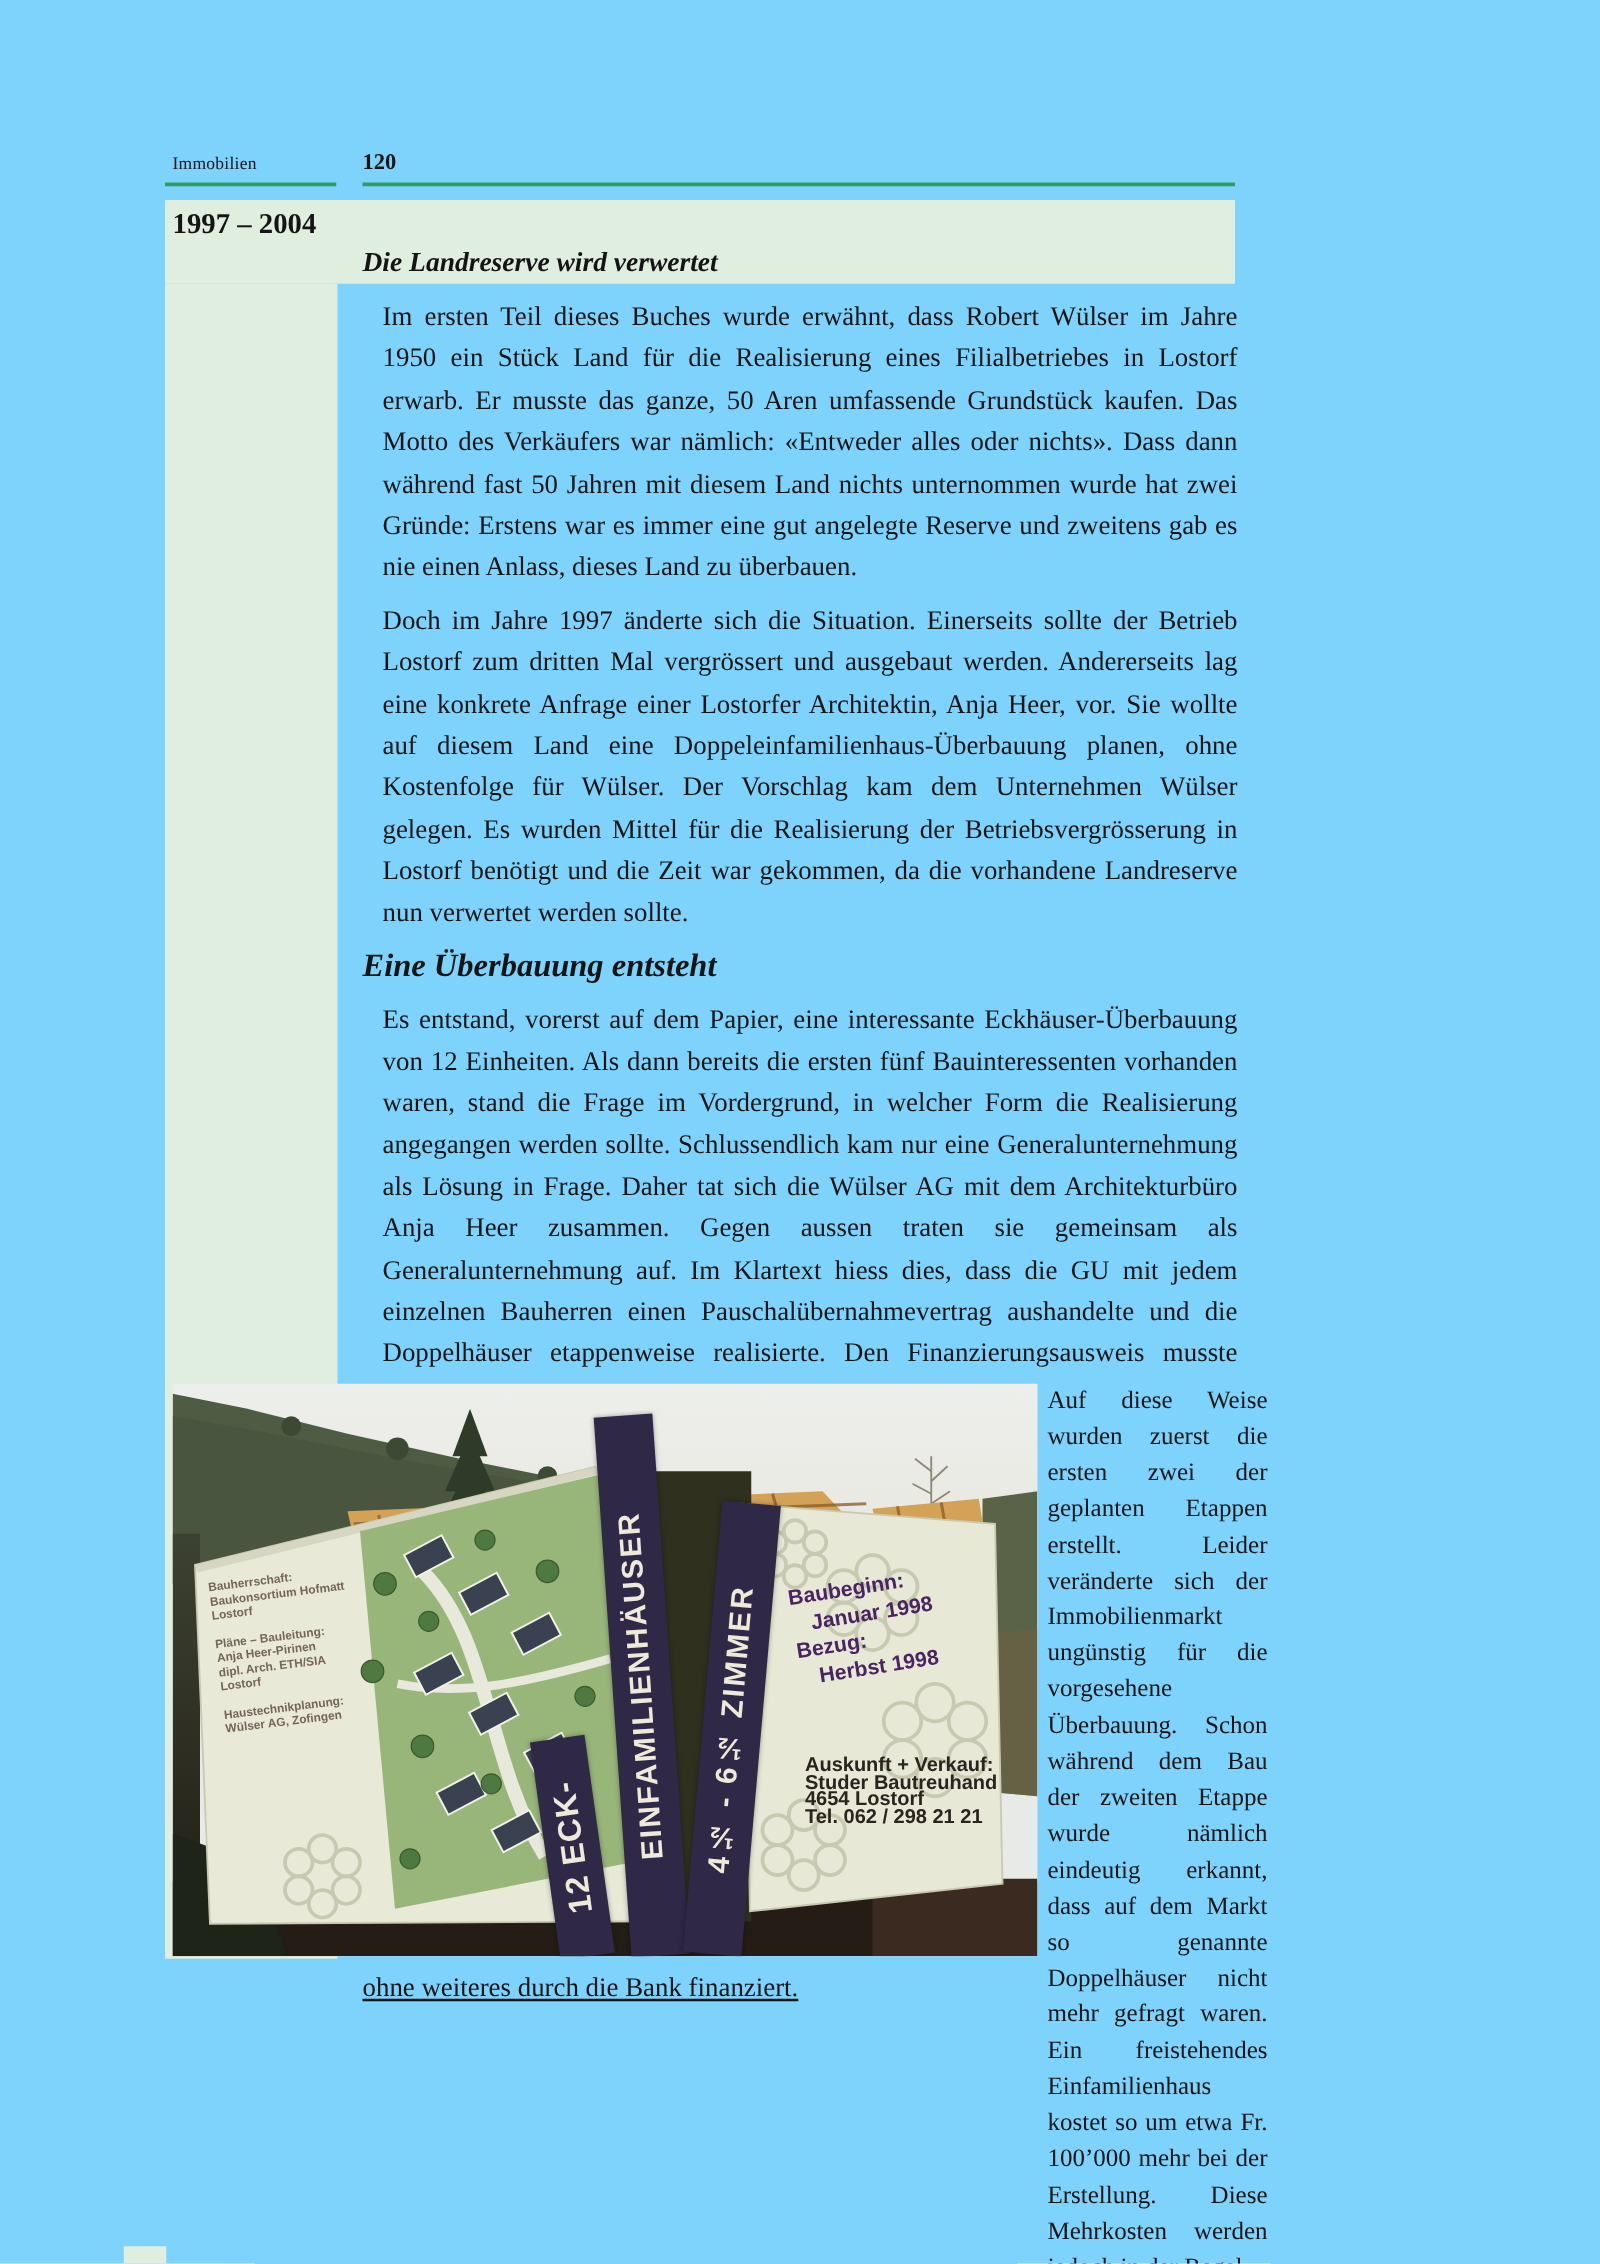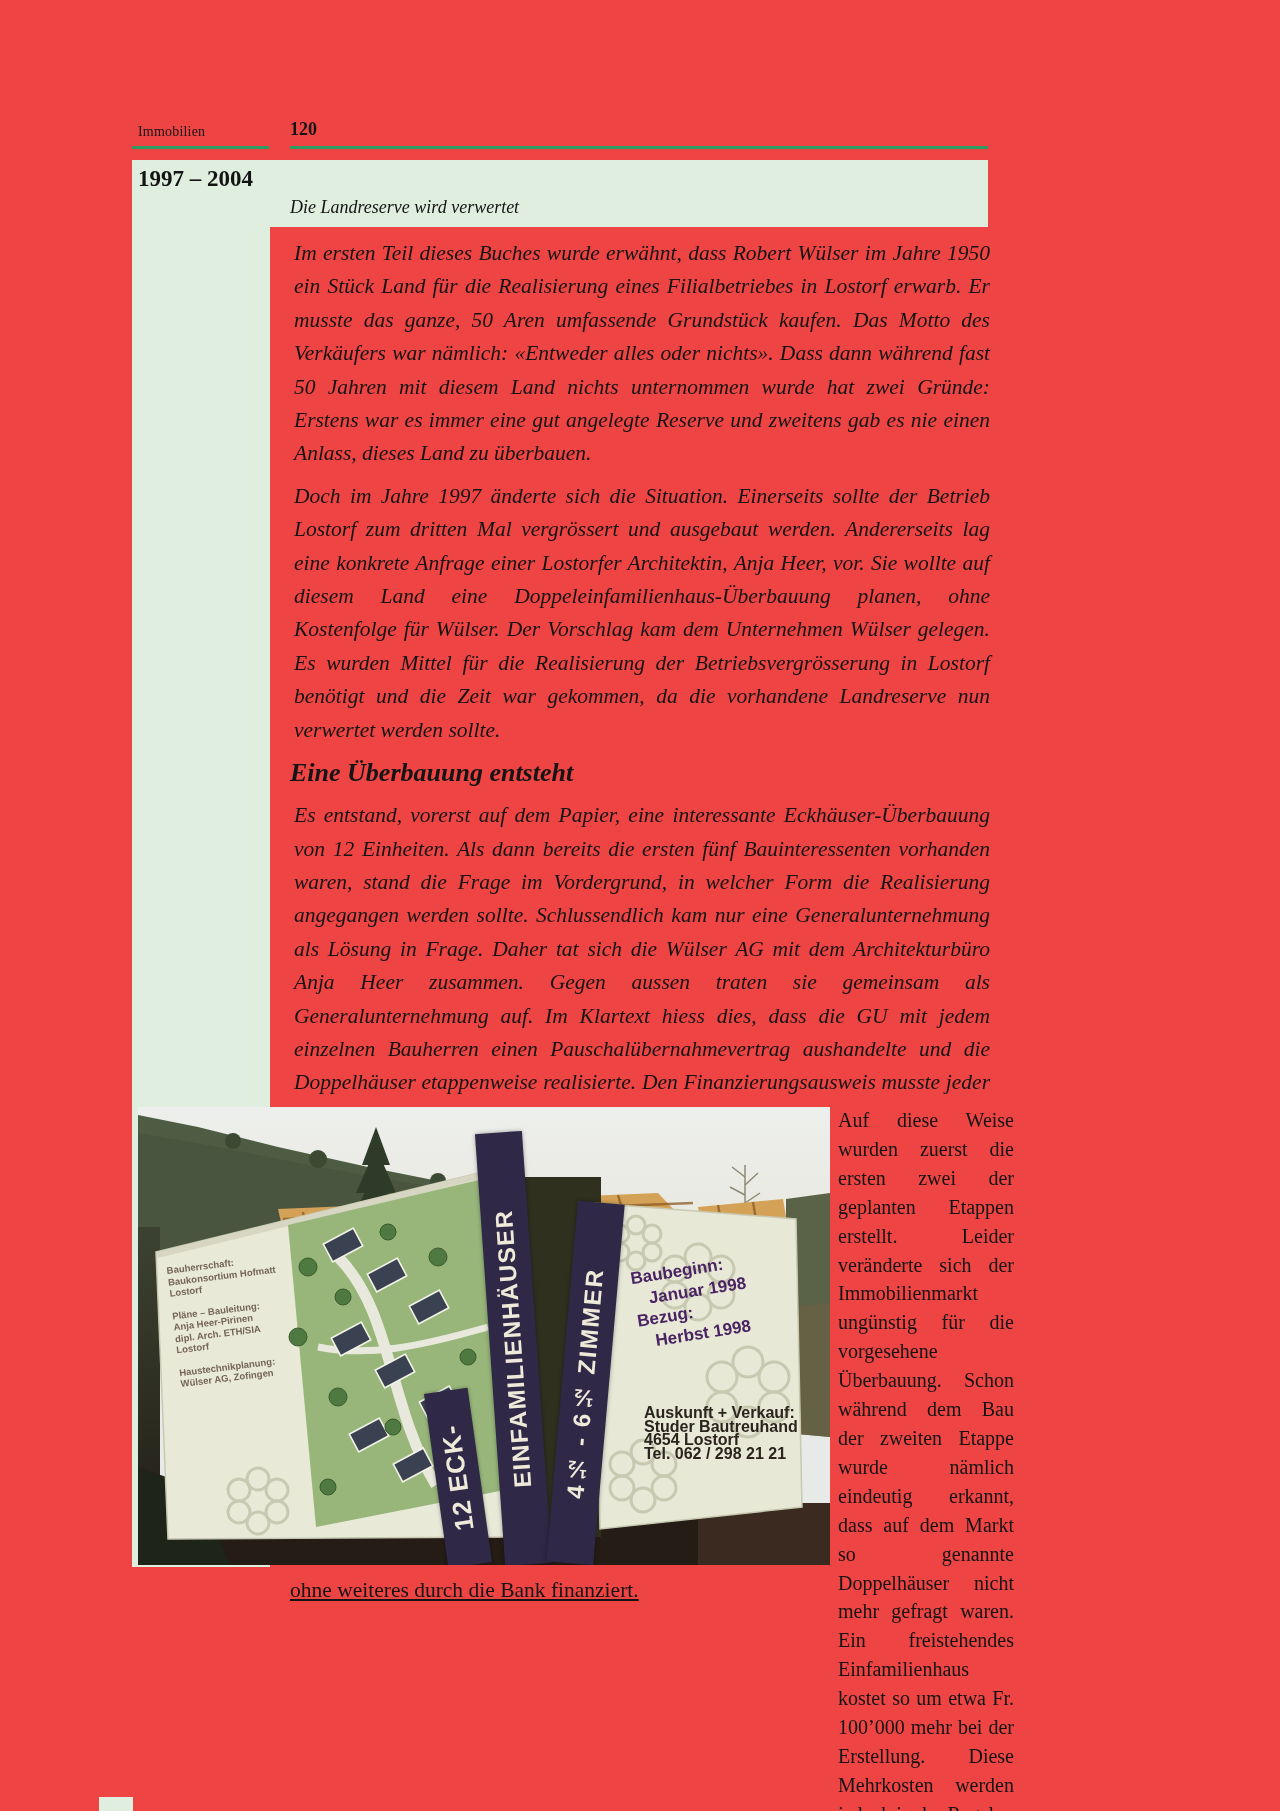--- a/index.html
+++ b/index.html
@@ -1,36 +1,36 @@
 <!DOCTYPE html>
 <html lang="de"><head>
 <meta charset="utf-8">
 <style>
   html,body{margin:0;padding:0;background:#ffffff;}
   .page{
-    position:relative;width:1280px;height:1811px;background:#ef4444;
+    position:relative;width:1280px;height:1811px;background:#7dd3fc;
     font-family:"Liberation Serif", serif;color:#141414;overflow:hidden;
   }
   
   .runhead-section{position:absolute;left:138px;top:124px;font-size:14px;letter-spacing:.2px;}
   .page-number{position:absolute;left:290px;top:119px;font-size:18px;font-weight:bold;text-align:right;}
   .rule{position:absolute;top:146px;height:3px;background:#2f9d62;}
   .rule-left{left:132px;width:137px;}
   .rule-right{left:290px;width:698px;}
   
   .title-band{position:absolute;left:132px;top:160px;width:856px;height:67px;background:#dfeede;}
   .sidebar-band{position:absolute;left:132px;top:227px;width:138px;height:1340px;background:#dfeede;}
   .corner-mark{position:absolute;left:99px;top:1797px;width:34px;height:14px;background:#dfeede;}
   
   .years{position:absolute;left:138px;top:166px;font-size:23px;font-weight:bold;}
   .chapter-title{position:absolute;left:290px;top:163px;font-size:25px;font-weight:bold;}
-  .chapter-subtitle{position:absolute;left:290px;top:197px;font-size:18px;font-weight:normal;font-style:italic;text-align:right;}
+  .chapter-subtitle{position:absolute;left:290px;top:197px;font-size:22px;font-weight:bold;font-style:italic;text-align:right;}
   
   .body-flow{position:absolute;left:290px;top:237px;width:700px;font-size:21.5px;line-height:33.4px;text-align:justify;}
-  .body-flow p{margin:0 0 9px 4px;font-style:italic;}
+  .body-flow p{margin:0 0 9px 16px;}
   .body-flow h3{margin:4px 0 10px 0;font-size:26px;font-weight:bold;font-style:italic;line-height:33px;}
   
   .side-col{position:absolute;left:838px;top:1106px;width:176px;font-size:20px;line-height:28.9px;text-align:justify;}
   .caption{position:absolute;left:290px;top:1578px;font-size:21.5px;text-decoration:underline;}
   
   .photo{position:absolute;left:138px;top:1107px;width:692px;height:458px;margin:0;overflow:hidden;background:#e7eae7;}
   .photo svg{position:absolute;left:0;top:0;}
   .sign-info{
     position:absolute;left:28px;top:158px;width:136px;
     transform:rotate(-7deg);transform-origin:left top;

